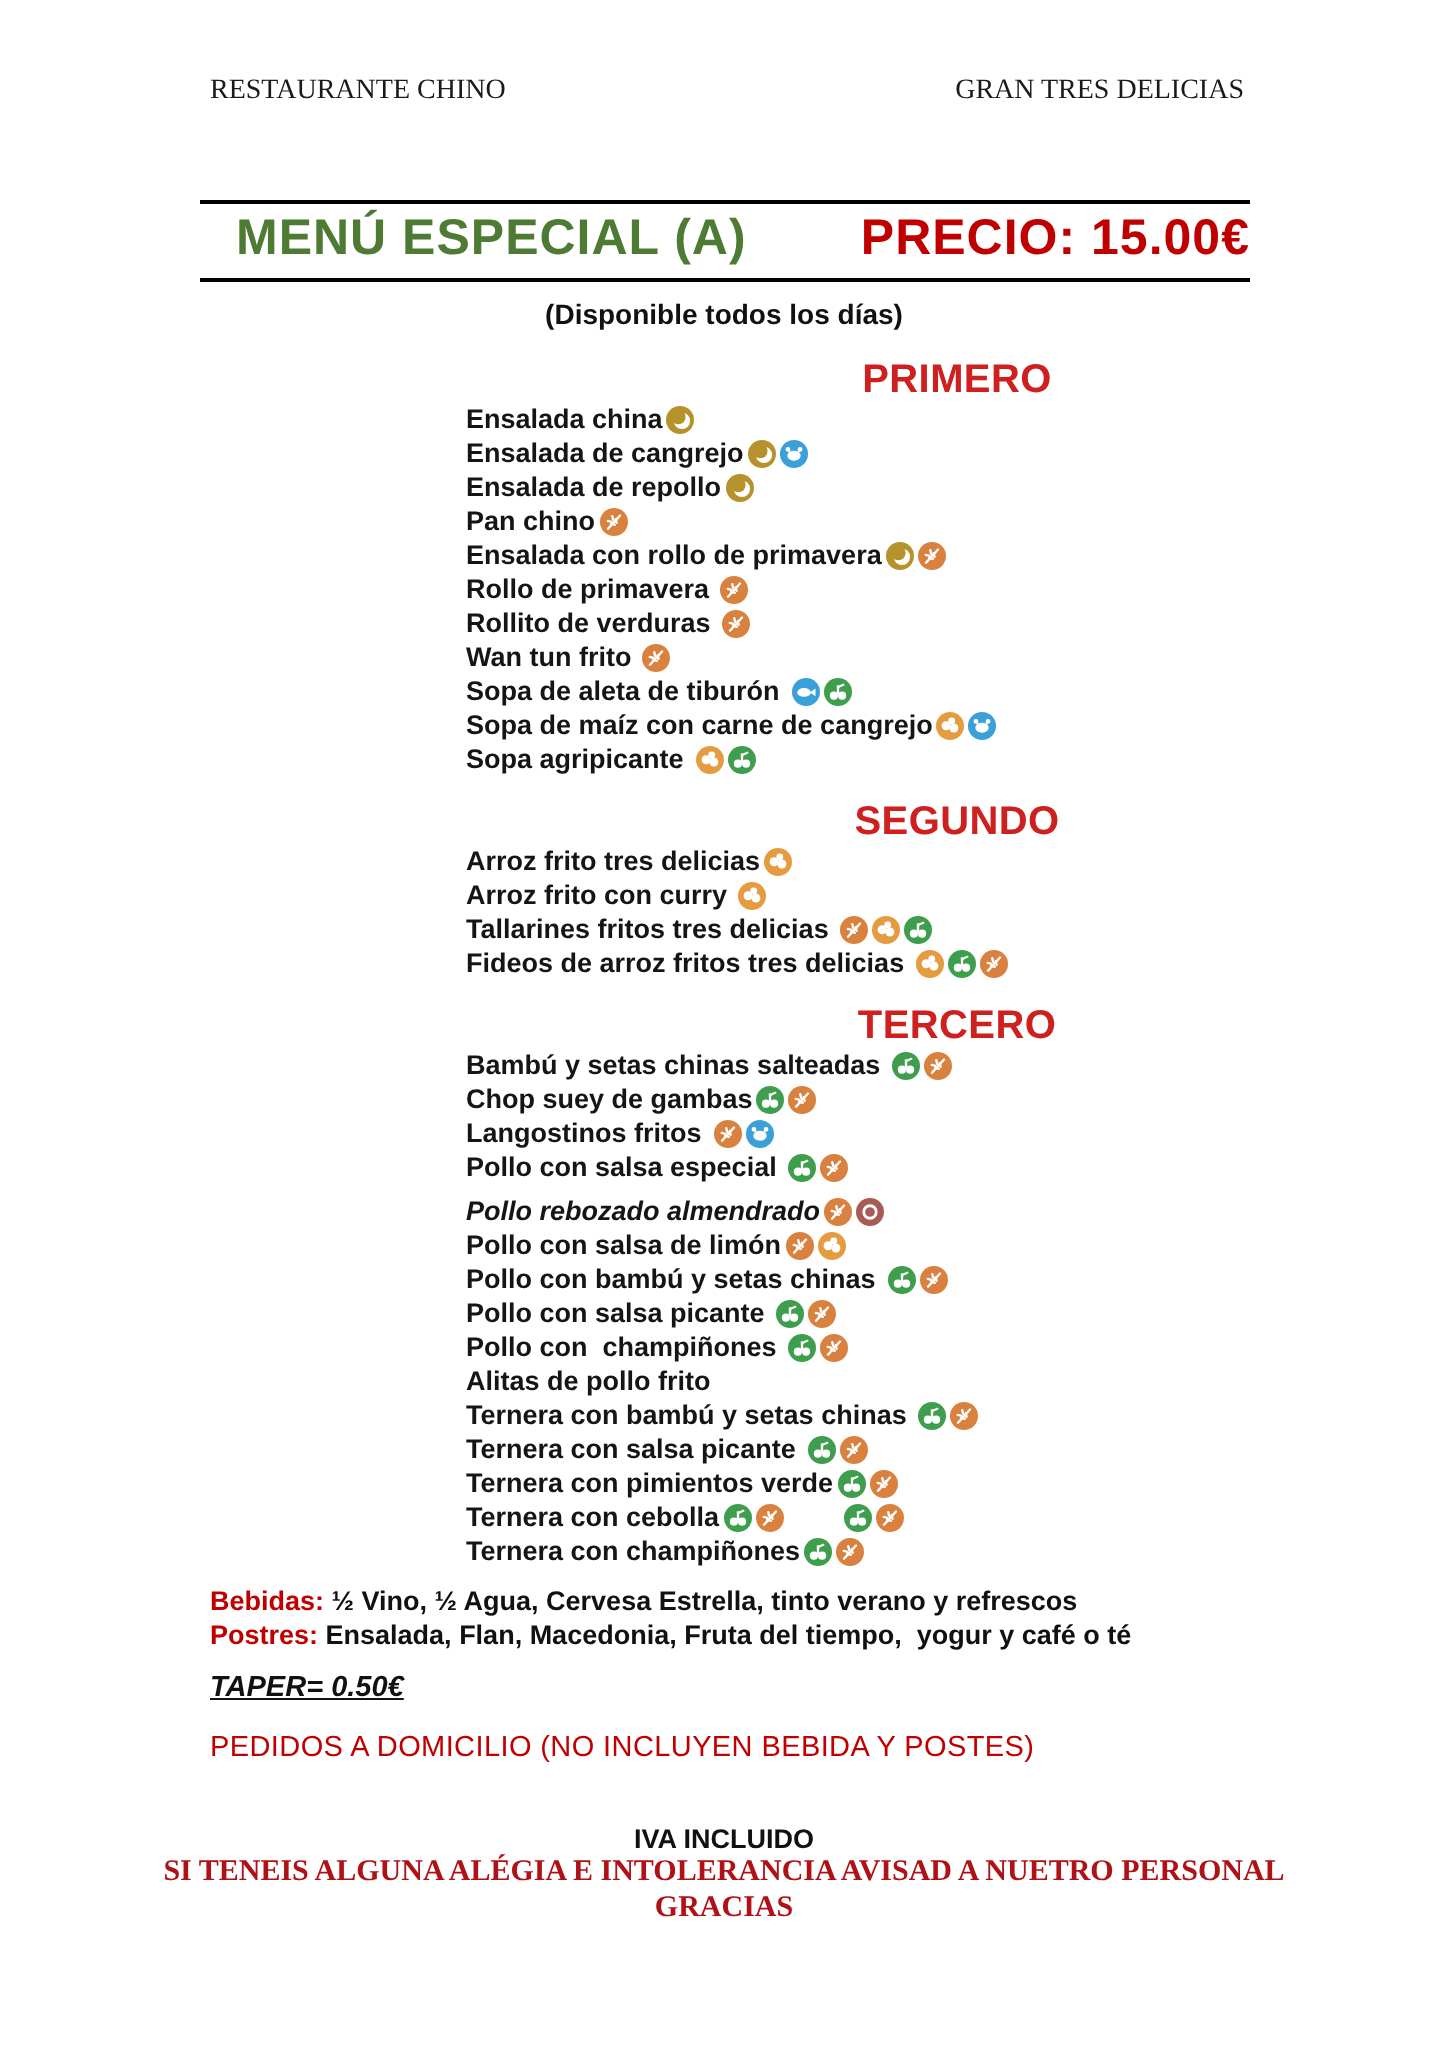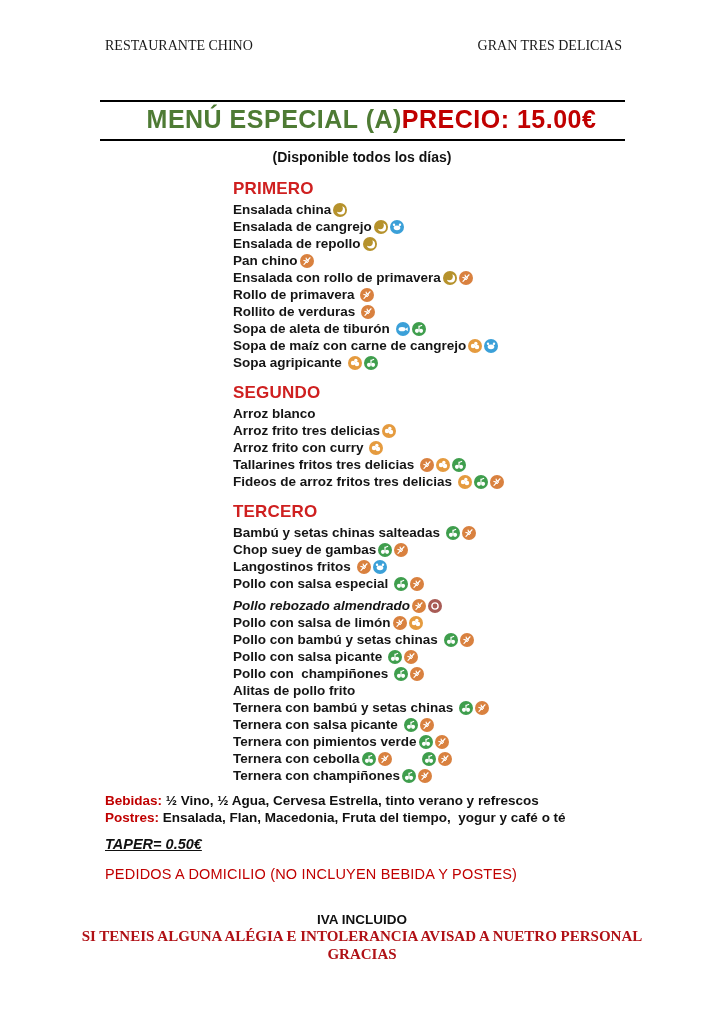--- a/index.html
+++ b/index.html
@@ -11,29 +11,29 @@
   .header-row{
     display:flex;justify-content:space-between;
     margin:0 102px 0 105px;
     font-family:"Liberation Serif",serif;font-size:14px;color:#1a1a1a;
   }
   .title-block{
     margin:46px 99px 0 100px;
     border-top:2px solid #000;border-bottom:2px solid #000;
     padding:3px 0 5px 0;
   }
-  .title-row{display:flex;justify-content:center;align-items:baseline;padding-left:18px;}
+  .title-row{display:flex;justify-content:space-between;align-items:baseline;padding-left:18px;}
   .menu-title{color:#4e7b34;font-size:25px;font-weight:bold;letter-spacing:.5px;}
   .price{color:#c00000;font-size:25px;font-weight:bold;letter-spacing:.5px;}
   .subtitle{margin-top:8px;text-align:center;font-weight:bold;font-size:14px;}
   .menu{margin:14px 0 0 233px;}
   .section{margin-top:0;}
   .section + .section{margin-top:12px;}
   .section-heading{
-    color:#cf2020;font-size:17px;font-weight:bold;height:20px;margin-bottom:2px;letter-spacing:.2px;
+    color:#cf2020;font-size:20px;font-weight:bold;height:20px;margin-bottom:2px;letter-spacing:.2px;text-align:center;
   }
   .menu-item{
     font-size:13.5px;font-weight:bold;line-height:17px;height:17px;
     white-space:pre;display:flex;align-items:center;color:#151515;
   }
   .menu-item.gap{margin-top:5px;font-style:italic;}
   .item-text{white-space:pre;}
   .icon{
     width:14px;height:14px;border-radius:50%;display:inline-block;
     margin-left:2px;flex:0 0 auto;position:relative;top:0px;
@@ -119,20 +119,27 @@
               <path d="M6.9 7.8 l-1.7 -0.4"></path>
               <path d="M7.7 6.9 l-0.4 -1.7"></path>
             </svg></span></div>
         <div class="menu-item"><span class="item-text">Rollito de verduras </span><span class="icon" title="gluten" style="background: rgb(217, 129, 63); color: rgb(217, 129, 63);"><svg viewBox="0 0 13 13" fill="none" stroke="#fff" stroke-width="1.1" stroke-linecap="round">
               <path d="M3.7 9.6 L9.3 3.5"></path>
               <path d="M5.3 6.4 l-1.7 -0.4"></path>
               <path d="M6.1 5.5 l-0.4 -1.7"></path>
               <path d="M6.9 7.8 l-1.7 -0.4"></path>
               <path d="M7.7 6.9 l-0.4 -1.7"></path>
             </svg></span></div>
+        <div class="menu-item"><span class="item-text">Wan tun frito </span><span class="icon" title="gluten" style="background: rgb(217, 129, 63); color: rgb(217, 129, 63);"><svg viewBox="0 0 13 13" fill="none" stroke="#fff" stroke-width="1.1" stroke-linecap="round">
+              <path d="M3.7 9.6 L9.3 3.5"></path>
+              <path d="M5.3 6.4 l-1.7 -0.4"></path>
+              <path d="M6.1 5.5 l-0.4 -1.7"></path>
+              <path d="M6.9 7.8 l-1.7 -0.4"></path>
+              <path d="M7.7 6.9 l-0.4 -1.7"></path>
+            </svg></span></div>
         <div class="menu-item"><span class="item-text">Sopa de aleta de tiburón </span><span class="icon" title="pescado" style="background: rgb(59, 160, 216); color: rgb(59, 160, 216);"><svg viewBox="0 0 13 13" fill="#fff">
               <ellipse cx="5.6" cy="6.7" rx="3.2" ry="2.0"></ellipse>
               <path d="M8.3 6.7 L10.9 4.9 L10.9 8.5 Z"></path>
             </svg></span><span class="icon" title="soja" style="background: rgb(63, 158, 77); color: rgb(63, 158, 77);"><svg viewBox="0 0 13 13" fill="#fff">
               <circle cx="4.6" cy="8.2" r="1.9"></circle>
               <circle cx="8.4" cy="8.2" r="1.9"></circle>
               <path d="M6.5 7.6 L6.5 3.4" stroke="#fff" stroke-width="1.1" fill="none"></path>
               <path d="M6.6 4.4 C7.5 3.4 8.6 3.6 9.3 2.9" stroke="#fff" stroke-width="1" fill="none"></path>
             </svg></span></div>
         <div class="menu-item"><span class="item-text">Sopa de maíz con carne de cangrejo</span><span class="icon" title="huevo frito" style="background: rgb(229, 155, 63); color: rgb(229, 155, 63);"><svg viewBox="0 0 13 13" fill="#fff">
@@ -151,21 +158,20 @@
               <circle cx="7.3" cy="4.1" r="1.6"></circle>
             </svg></span><span class="icon" title="soja" style="background: rgb(63, 158, 77); color: rgb(63, 158, 77);"><svg viewBox="0 0 13 13" fill="#fff">
               <circle cx="4.6" cy="8.2" r="1.9"></circle>
               <circle cx="8.4" cy="8.2" r="1.9"></circle>
               <path d="M6.5 7.6 L6.5 3.4" stroke="#fff" stroke-width="1.1" fill="none"></path>
               <path d="M6.6 4.4 C7.5 3.4 8.6 3.6 9.3 2.9" stroke="#fff" stroke-width="1" fill="none"></path>
             </svg></span></div>
       </div>
       <div class="section">
         <div class="section-heading">SEGUNDO</div>
-        <div class="menu-item"><span class="item-text">Arroz blanco</span></div>
         <div class="menu-item"><span class="item-text">Arroz frito tres delicias</span><span class="icon" title="huevo frito" style="background: rgb(229, 155, 63); color: rgb(229, 155, 63);"><svg viewBox="0 0 13 13" fill="#fff">
               <circle cx="4.7" cy="6.4" r="2.1"></circle>
               <circle cx="8.3" cy="7.4" r="2.1"></circle>
               <circle cx="7.3" cy="4.1" r="1.6"></circle>
             </svg></span></div>
         <div class="menu-item"><span class="item-text">Arroz frito con curry </span><span class="icon" title="huevo frito" style="background: rgb(229, 155, 63); color: rgb(229, 155, 63);"><svg viewBox="0 0 13 13" fill="#fff">
               <circle cx="4.7" cy="6.4" r="2.1"></circle>
               <circle cx="8.3" cy="7.4" r="2.1"></circle>
               <circle cx="7.3" cy="4.1" r="1.6"></circle>
             </svg></span></div>

